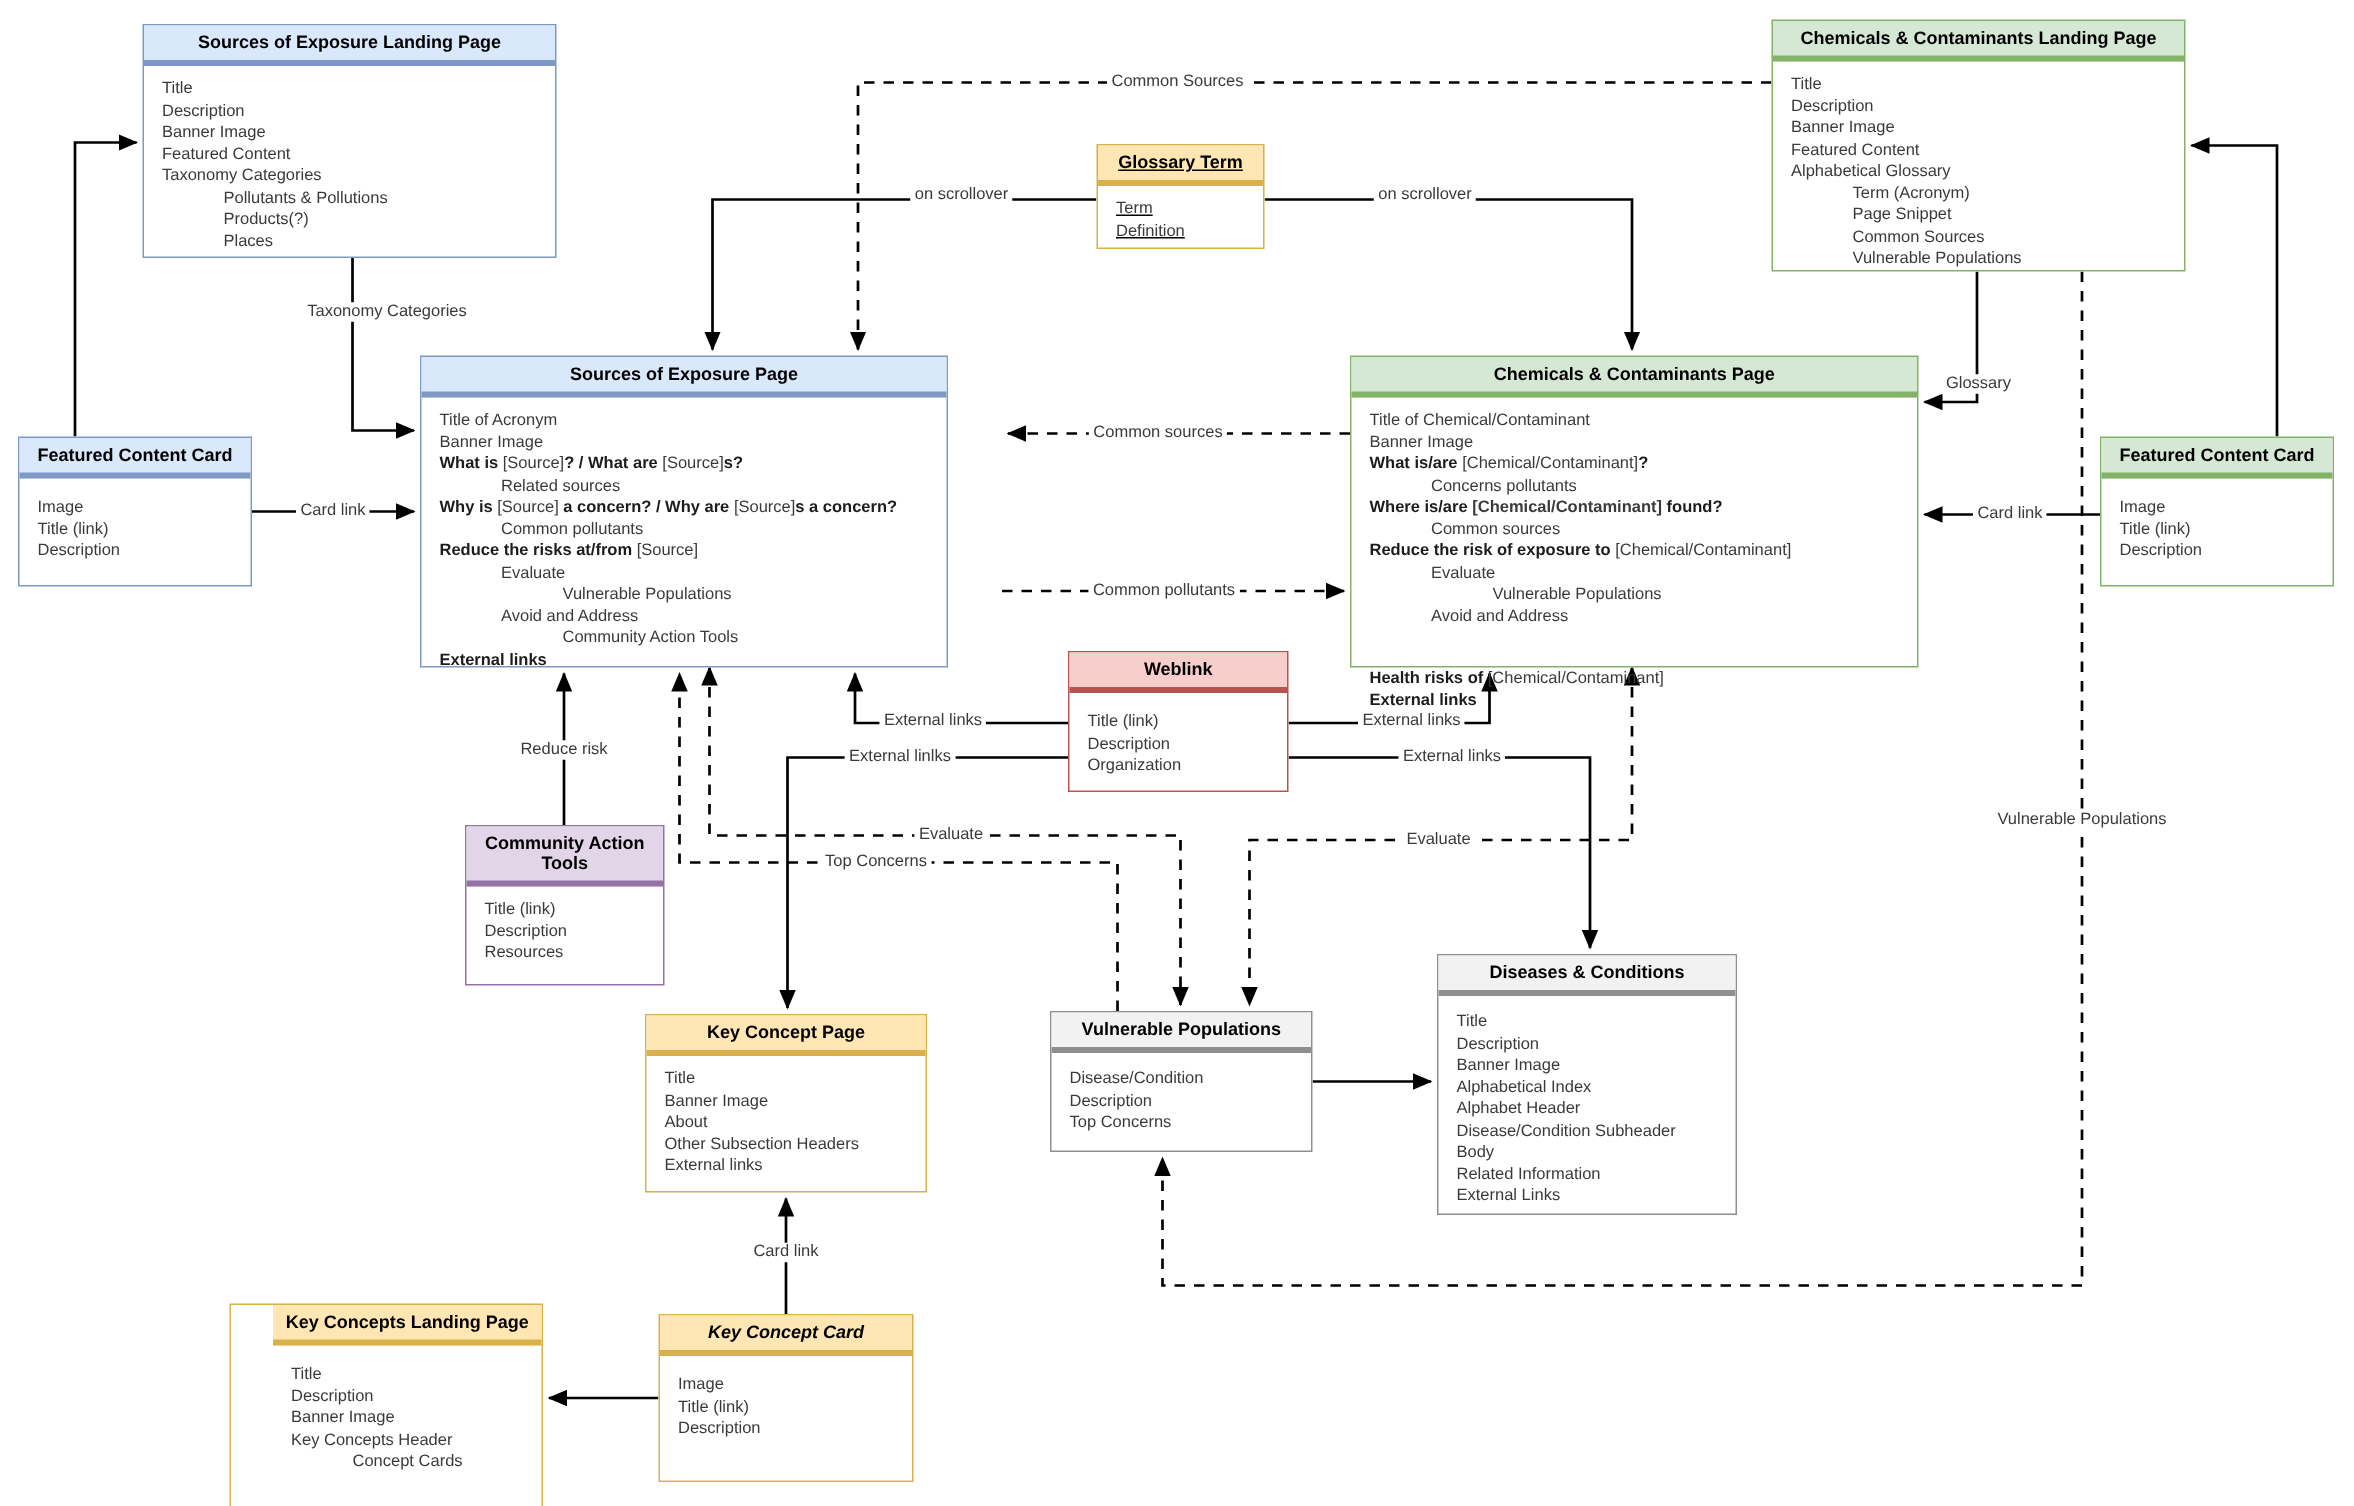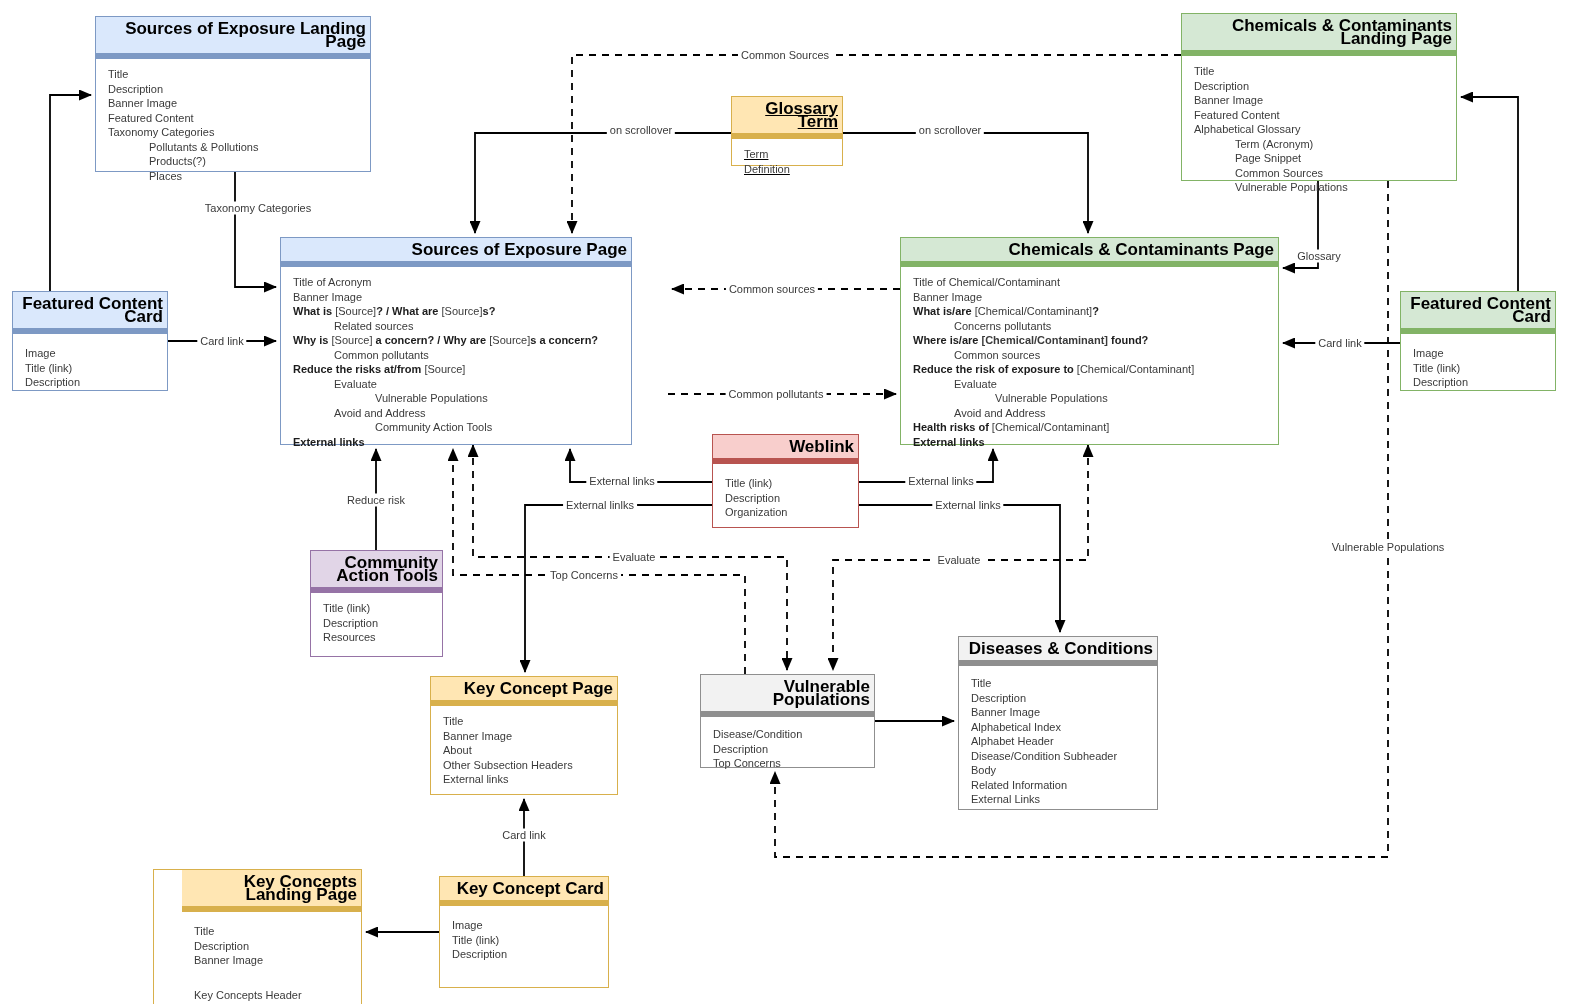--- a/index.html
+++ b/index.html
@@ -6,23 +6,23 @@
   #canvas{
     position:relative;width:1569px;height:1004px;background:#ffffff;
     font-family:"Liberation Sans", sans-serif;overflow:hidden;
   }
   #edge-layer{position:absolute;left:0;top:0;width:1569px;height:1004px;}
   .box{
     position:absolute;background:#ffffff;border:1px solid #999;
     box-sizing:border-box;z-index:2;
   }
   .box-header{
-    box-sizing:border-box;border-bottom:6px solid #3b82f6;
-    font-weight:bold;font-size:17px;color:#000;
-    text-align:right;padding:5px 4px;line-height:13px;
+    box-sizing:border-box;border-bottom:4px solid #3b82f6;
+    font-weight:bold;font-size:12px;color:#000;
+    text-align:center;padding:5px 4px;line-height:13px;
   }
   .box-body{padding:8px 12px 4px 12px;}
   .box-item{
     font-size:11px;line-height:14.5px;color:#3a3a3a;white-space:nowrap;
   }
   .box-item b{color:#1c1c1c;}
   .edge-label{
     position:absolute;transform:translate(-50%,-50%);
     background:#ffffff;padding:0 3px;font-size:11px;color:#3a3a3a;
     white-space:nowrap;z-index:3;line-height:13px;
@@ -127,21 +127,21 @@
         <div class="box-item" style="padding-left: 0px;">Title of Chemical/Contaminant</div>
         <div class="box-item" style="padding-left: 0px;">Banner Image</div>
         <div class="box-item" style="padding-left: 0px;"><b>What is/are </b><span>[Chemical/Contaminant]</span><b>?</b></div>
         <div class="box-item" style="padding-left: 41px;">Concerns pollutants</div>
         <div class="box-item" style="padding-left: 0px; font-weight: bold;"><b>Where is/are </b><span>[Chemical/Contaminant] </span><b>found?</b></div>
         <div class="box-item" style="padding-left: 41px;">Common sources</div>
         <div class="box-item" style="padding-left: 0px;"><b>Reduce the risk of exposure to </b><span>[Chemical/Contaminant]</span></div>
         <div class="box-item" style="padding-left: 41px;">Evaluate</div>
         <div class="box-item" style="padding-left: 82px;">Vulnerable Populations</div>
         <div class="box-item" style="padding-left: 41px;">Avoid and Address</div>
-        <div class="box-item" style="padding-left: 0px;"><b>Health risks of </b><span>[Chemical/Contaminant]</span></div>
+        <div class="box-item" style="padding-left: 0px; margin-top: 27px;"><b>Health risks of </b><span>[Chemical/Contaminant]</span></div>
         <div class="box-item" style="padding-left: 0px;"><b>External links</b></div>
       </div>
     </div>
     <div class="box" style="left: 1400px; top: 291px; width: 156px; height: 100px; border-color: rgb(130, 179, 102);">
       <div class="box-header" style="background: rgb(213, 232, 212); border-color: rgb(130, 179, 102);">Featured Content Card</div>
       <div class="box-body" style="padding-top: 12px;">
         <div class="box-item" style="padding-left: 0px;">Image</div>
         <div class="box-item" style="padding-left: 0px;">Title (link)</div>
         <div class="box-item" style="padding-left: 0px;">Description</div>
       </div>
@@ -193,26 +193,26 @@
         <div class="box-item" style="padding-left: 0px;">Related Information</div>
         <div class="box-item" style="padding-left: 0px;">External Links</div>
       </div>
     </div>
     <div class="box" style="left: 153px; top: 869px; width: 209px; height: 142px; border-color: rgb(216, 176, 76); padding-left: 28px;">
       <div class="box-header" style="background: rgb(255, 230, 179); border-color: rgb(216, 176, 76);">Key Concepts Landing Page</div>
       <div class="box-body" style="padding-top: 12px;">
         <div class="box-item" style="padding-left: 0px;">Title</div>
         <div class="box-item" style="padding-left: 0px;">Description</div>
         <div class="box-item" style="padding-left: 0px;">Banner Image</div>
-        <div class="box-item" style="padding-left: 0px; margin-top: 20px;">Key Concepts Header</div>
+        <div class="box-item" style="padding-left: 0px;">Key Concepts Header</div>
         <div class="box-item" style="padding-left: 41px;">Concept Cards</div>
       </div>
     </div>
     <div class="box" style="left: 439px; top: 876px; width: 170px; height: 112px; border-color: rgb(216, 176, 76);">
-      <div class="box-header" style="background: rgb(255, 230, 179); border-color: rgb(216, 176, 76);">Key Concept Card</div>
+      <div class="box-header" style="background: rgb(255, 230, 179); border-color: rgb(216, 176, 76); font-style: italic;">Key Concept Card</div>
       <div class="box-body" style="padding-top: 12px;">
         <div class="box-item" style="padding-left: 0px;">Image</div>
         <div class="box-item" style="padding-left: 0px;">Title (link)</div>
         <div class="box-item" style="padding-left: 0px;">Description</div>
       </div>
     </div>
     <div class="edge-label" style="left: 222px; top: 341px;">Card link</div>
     <div class="edge-label" style="left: 258px; top: 208px;">Taxonomy Categories</div>
     <div class="edge-label" style="left: 785px; top: 55px;">Common Sources</div>
     <div class="edge-label" style="left: 641px; top: 130px;">on scrollover</div>

